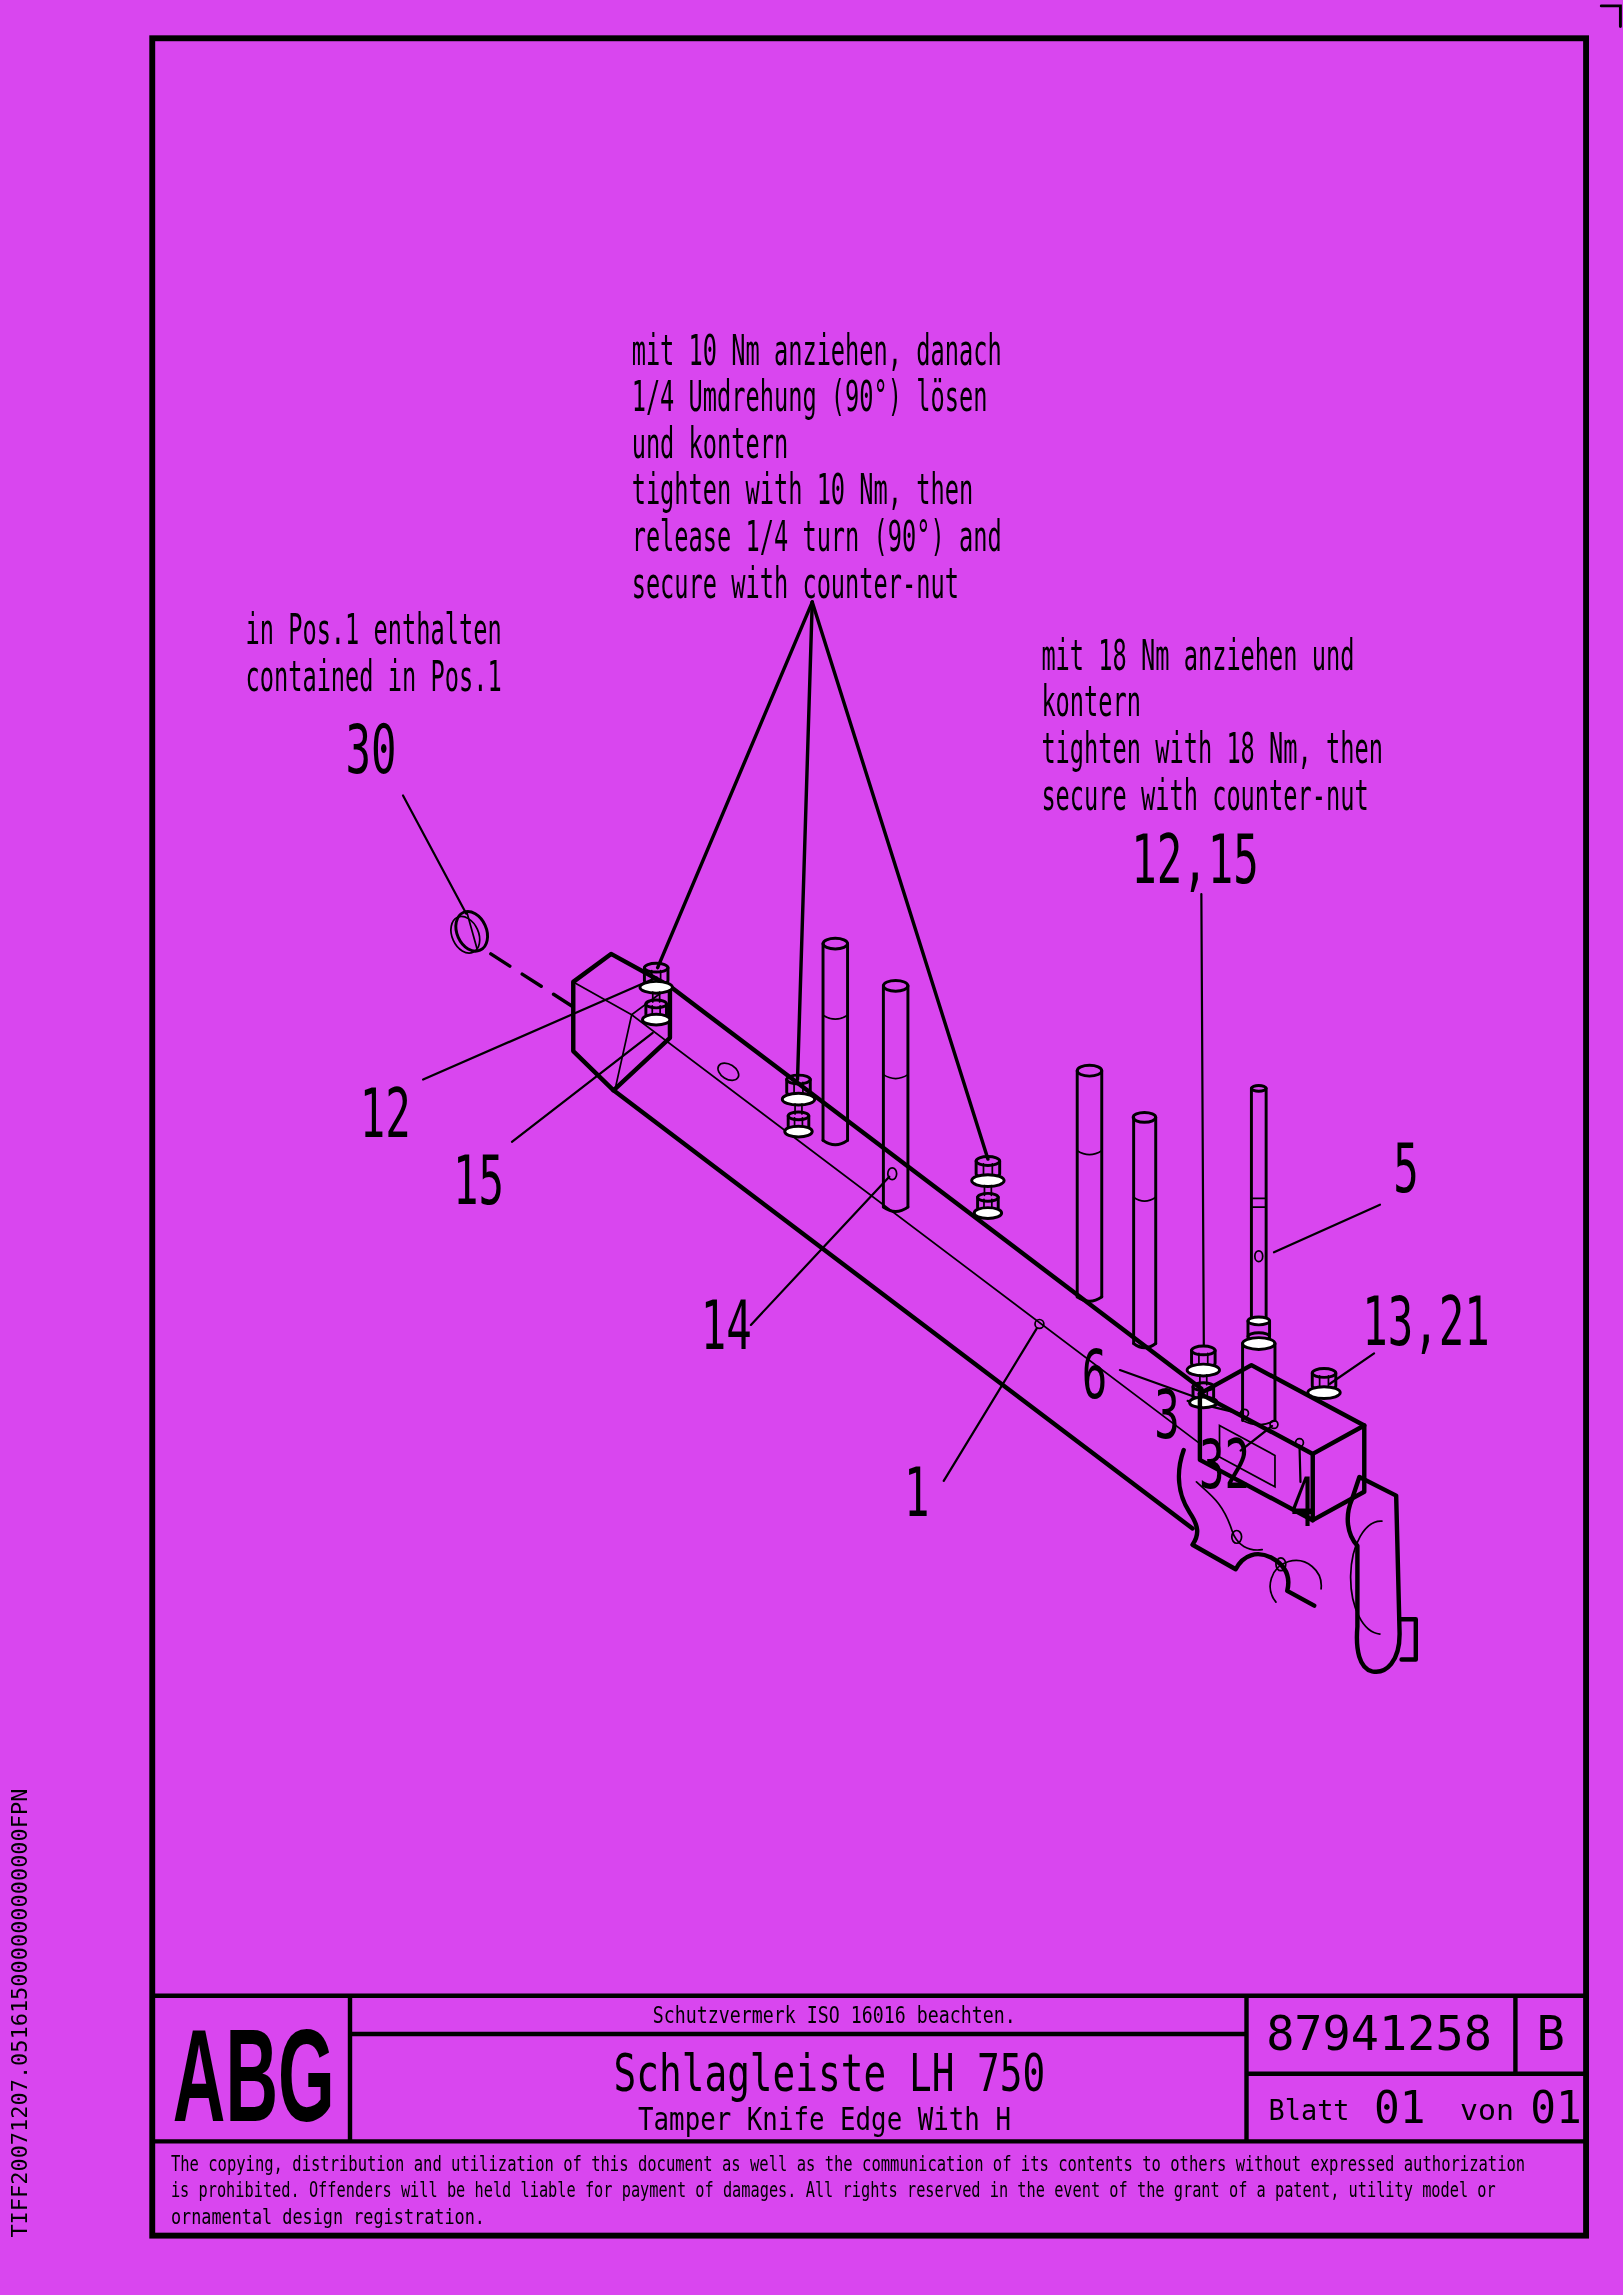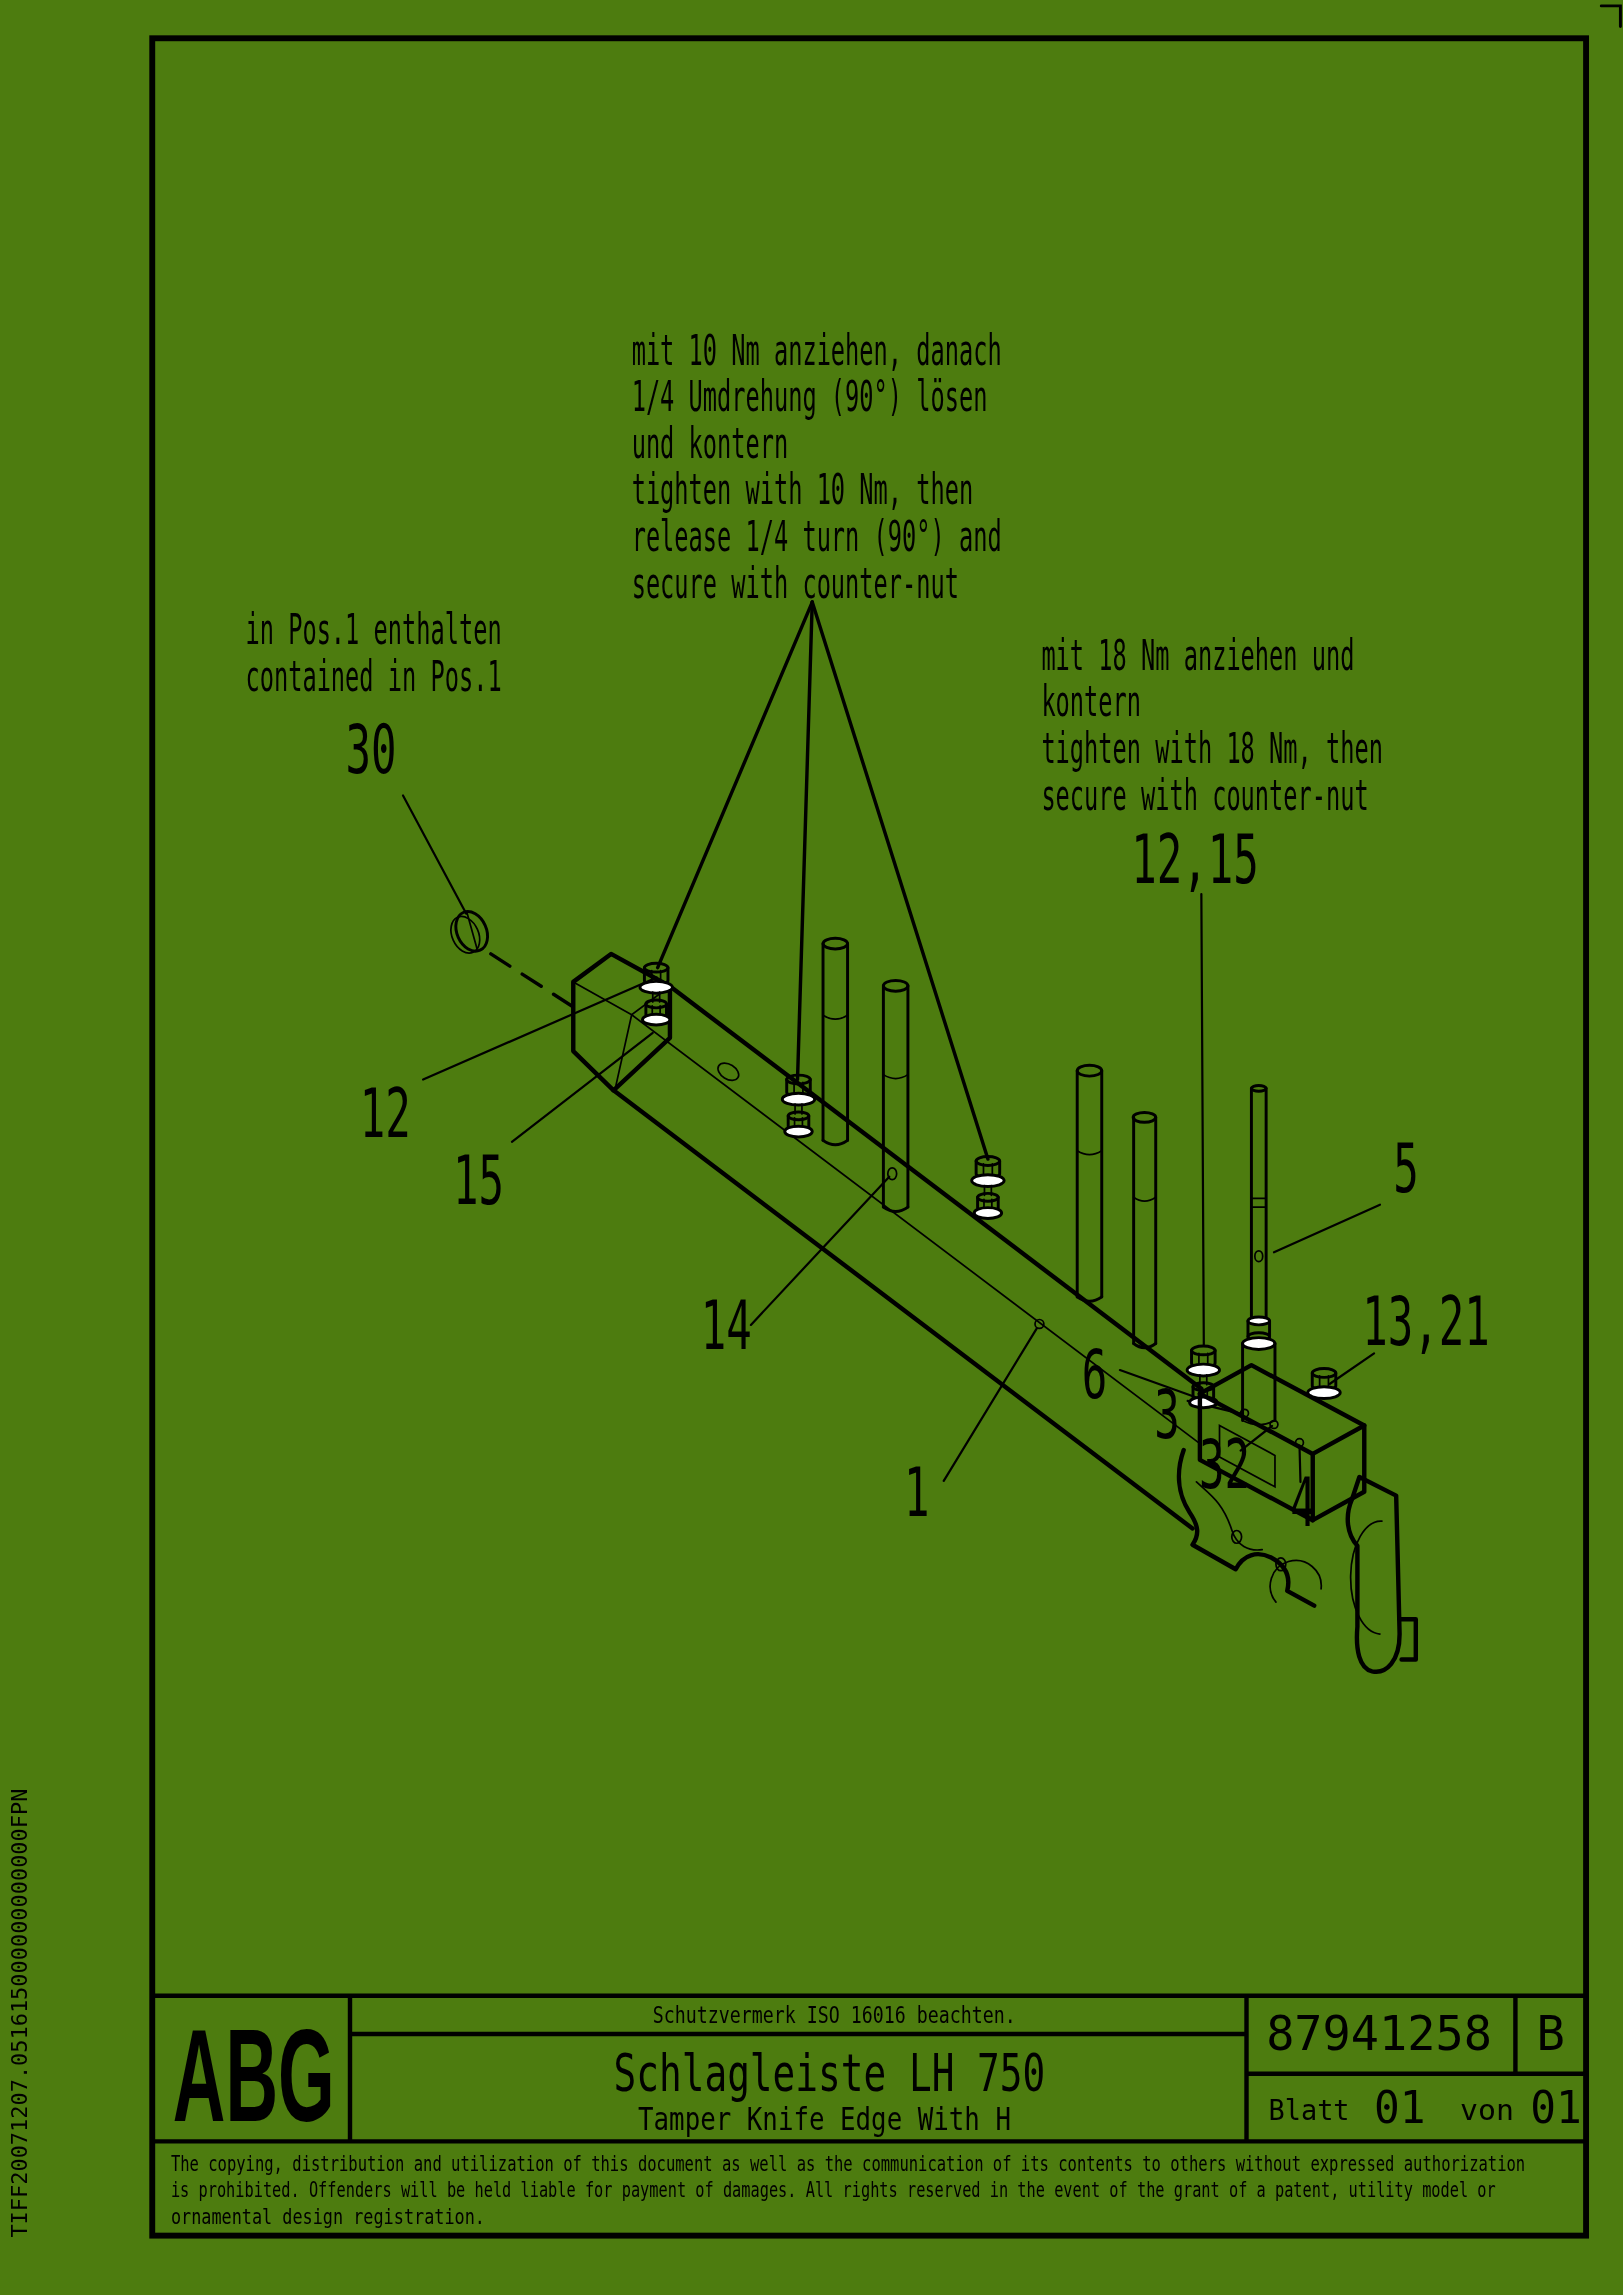--- a/index.html
+++ b/index.html
@@ -1,16 +1,16 @@
 <!DOCTYPE html>
 <html style="font-size:7.9px"><head>
 <meta charset="utf-8">
 <style>
   html,body{margin:0;padding:0;background:#ffffff;}
-  .sheet{position:relative;width:1623px;height:2295px;background:#4d7c0f;overflow:hidden;}
+  .sheet{position:relative;width:1623px;height:2295px;background:#d946ef;overflow:hidden;}
   svg{position:absolute;left:0;top:0;}
   text{fill:#000;font-family:"DejaVu Sans Mono", monospace;}
   .ann{font-size:88px;}
   .lbl{font-size:138px;}
   .tb-notice{font-size:46px;}
   .tb-de{font-size:104px;}
   .tb-en{font-size:66px;}
   .tb-num{font-size:96px;}
   .tb-small{font-size:58px;}
   .tb-big{font-size:92px;}

